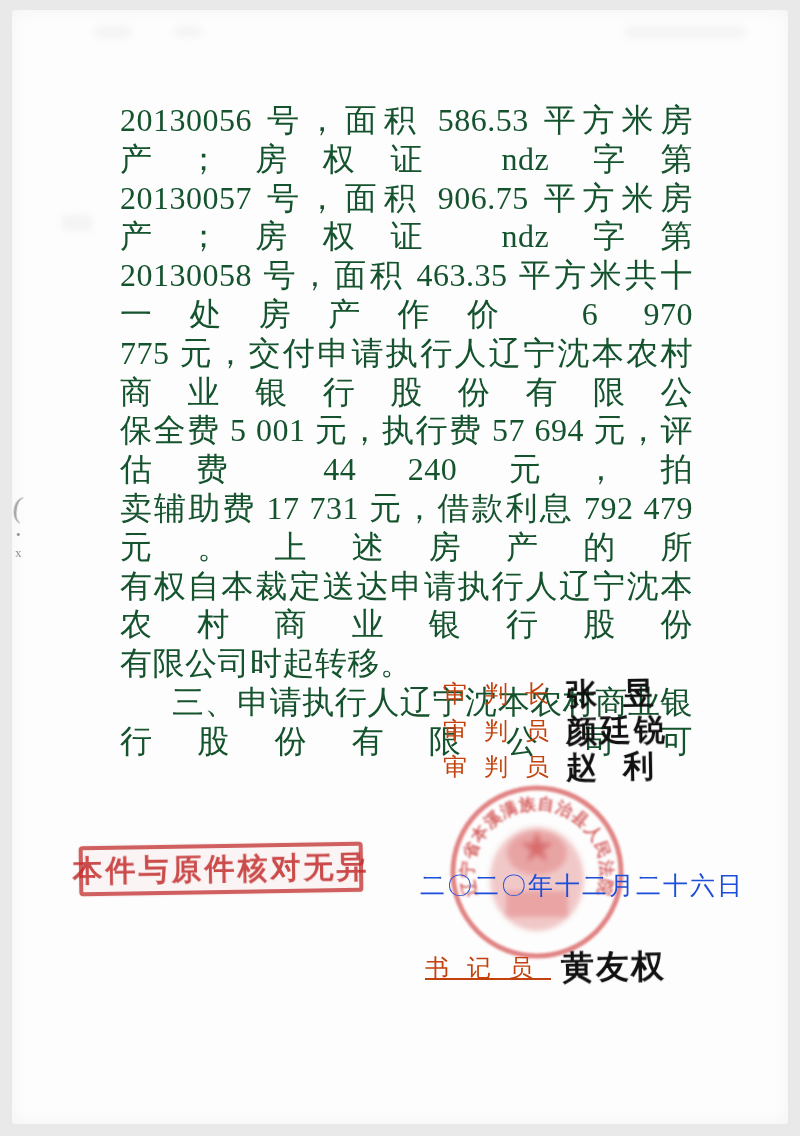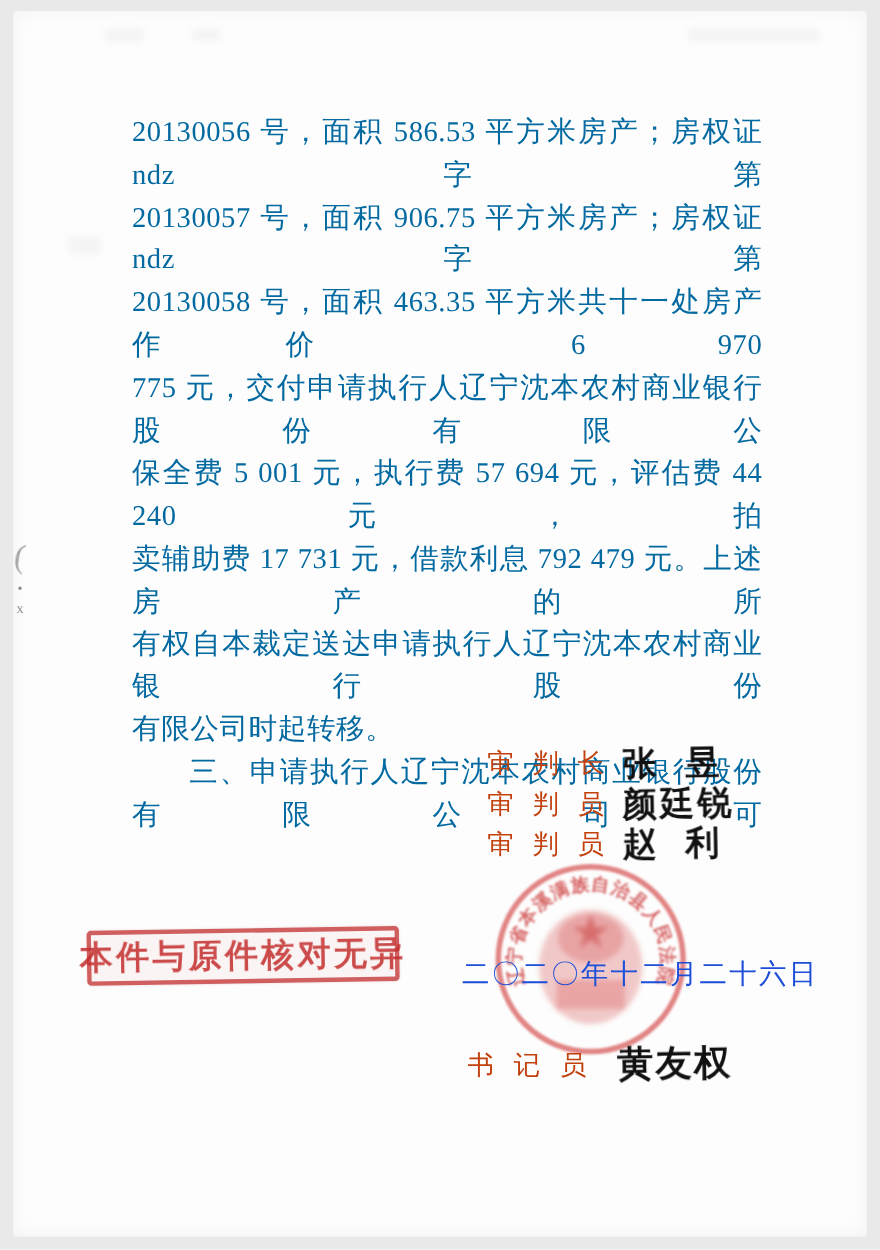--- a/index.html
+++ b/index.html
@@ -15,22 +15,22 @@
     border-radius:3px;
     box-shadow:inset 0 0 18px rgba(0,0,0,0.045);
   }
   
   .smudge{position:absolute;background:rgba(80,80,80,0.05);filter:blur(3px);border-radius:2px;}
   .edge-mark{position:absolute;color:#8f8f8f;font-size:13px;line-height:1;filter:blur(0.4px);}
 
   
   .bodytext{
     position:absolute;left:120px;top:101px;width:573px;
-    font-size:26px;line-height:38.8px;
-    color:#0369a1;
+    font-size:32px;line-height:38.8px;
+    color:#14532d;
     letter-spacing:0.5px;
     filter:blur(0.15px);
   }
   .line{white-space:nowrap;}
   .line.just{white-space:normal;text-align:justify;text-align-last:justify;}
   .line.indent{text-indent:52px;}
 
   
   .sigblock{position:absolute;left:443px;top:676px;color:#222;}
   .sigrow{height:36.5px;display:flex;align-items:center;}
@@ -39,21 +39,21 @@
   .name2{letter-spacing:26px;}
   .name3{letter-spacing:3px;}
 
   .dateline{
     position:absolute;left:420px;top:869px;
     font-size:25px;letter-spacing:2px;color:#1d4ed8;white-space:nowrap;
   }
   .clerkline{
     position:absolute;left:425px;top:945px;display:flex;align-items:center;color:#222;
   }
-  .clerkline .siglabel{letter-spacing:18px;}
+  .clerkline .siglabel{letter-spacing:18px;text-decoration:underline;}
   .clerkline .signame{font-size:33px;margin-left:10px;letter-spacing:2px;}
 
   
   .verifstamp{
     position:absolute;left:79px;top:844px;width:276px;height:42px;
     border:4px solid rgba(190,38,38,0.72);
     border-radius:4px;
     transform:rotate(-0.9deg);
     display:flex;align-items:center;justify-content:center;
     background:rgba(225,70,70,0.05);

